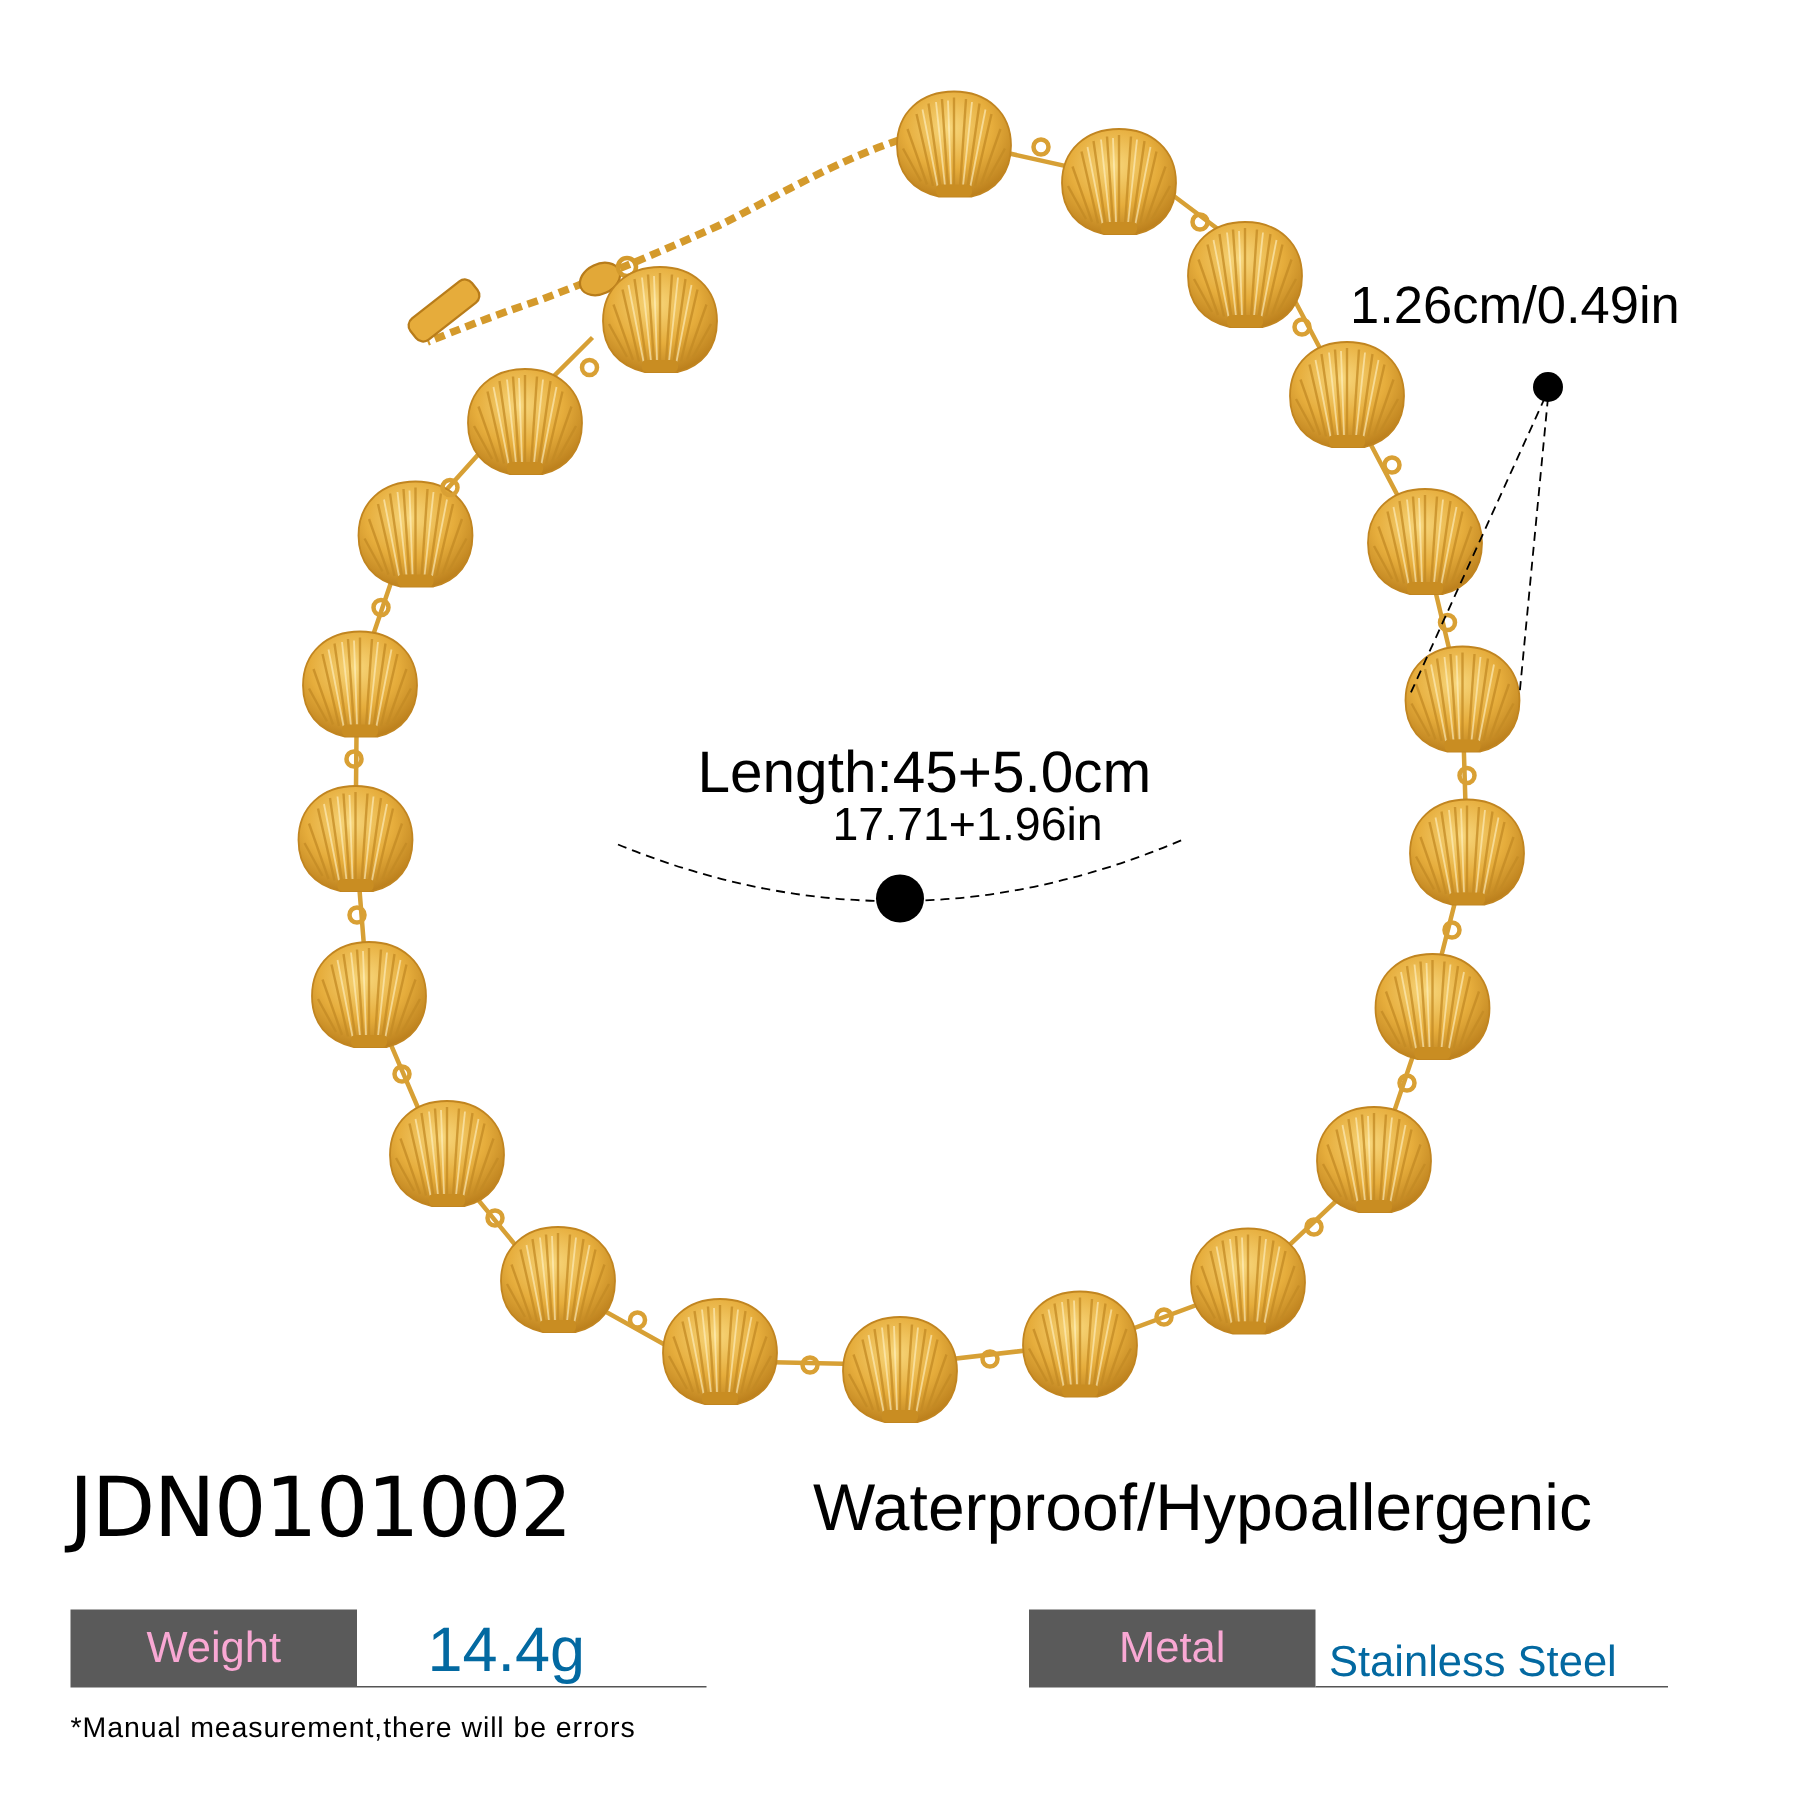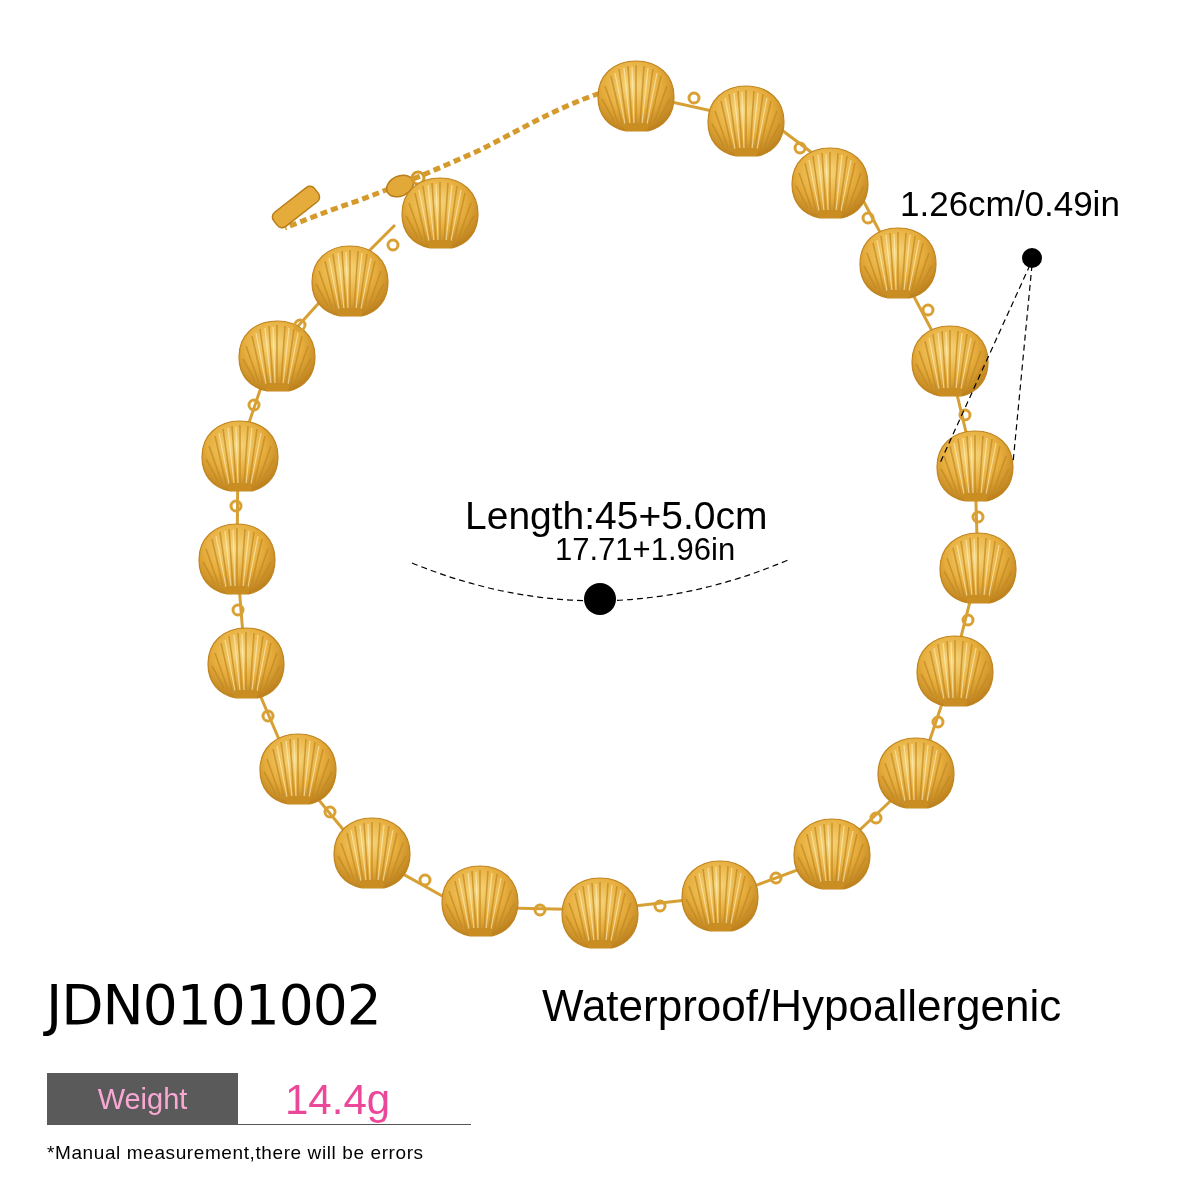--- a/index.html
+++ b/index.html
@@ -7,21 +7,21 @@
   .stage { position:absolute; left:0; top:0; width:1200px; height:952px; }
   svg.art { position:absolute; left:0; top:0; }
   .txt { position:absolute; white-space:nowrap; line-height:1; }
   .sku { left:46px; top:978px; font-family:"DejaVu Sans", sans-serif; font-size:55px; letter-spacing:-1px; }
   .feature { left:542px; top:984px; font-size:44px; }
   .len1 { left:465px; top:496px; font-size:39px; }
   .len2 { left:555px; top:534px; font-size:31px; }
   .pend { left:900px; top:186px; font-size:35px; }
   .spec { position:absolute; height:52px; }
   .spec .lbl { position:absolute; left:0; top:0; height:52px; background:#5a5a5a; color:#f9a8d4; font-size:29px; display:flex; align-items:center; justify-content:center; }
-  .spec .val { position:absolute; bottom:4px; color:#ec4899; white-space:nowrap; line-height:1; }
+  .spec .val { position:absolute; bottom:4px; color:#0369a1; white-space:nowrap; line-height:1; }
   .spec .rule { position:absolute; bottom:0; height:1px; background:#555; }
   .w-spec { left:47px; top:1073px; width:424px; }
   .w-spec .lbl { width:191px; }
   .w-spec .val { left:238px; font-size:42px; }
   .w-spec .rule { left:191px; width:233px; }
   .m-spec { left:686px; top:1073px; width:426px; }
   .m-spec .lbl { width:191px; }
   .m-spec .val { left:200px; font-size:29px; bottom:2px; }
   .m-spec .rule { left:191px; width:235px; }
   .note { left:47px; top:1143px; font-size:19px; letter-spacing:0.6px; }
@@ -140,15 +140,20 @@
 
   <div class="txt sku">JDN0101002</div>
   <div class="txt feature">Waterproof/Hypoallergenic</div>
 
   <div class="spec w-spec">
     <div class="lbl">Weight</div>
     <div class="val">14.4g</div>
     <div class="rule"></div>
   </div>
 
+  <div class="spec m-spec">
+    <div class="lbl">Metal</div>
+    <div class="val">Stainless Steel</div>
+    <div class="rule"></div>
+  </div>
 
   <div class="txt note">*Manual measurement,there will be errors</div>
 </div>
 
 </body></html>

